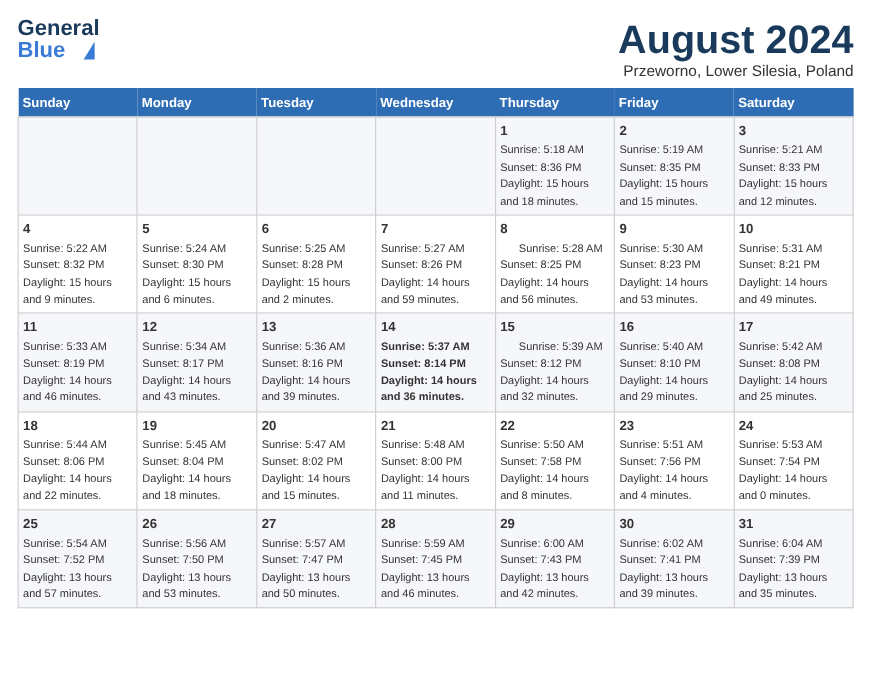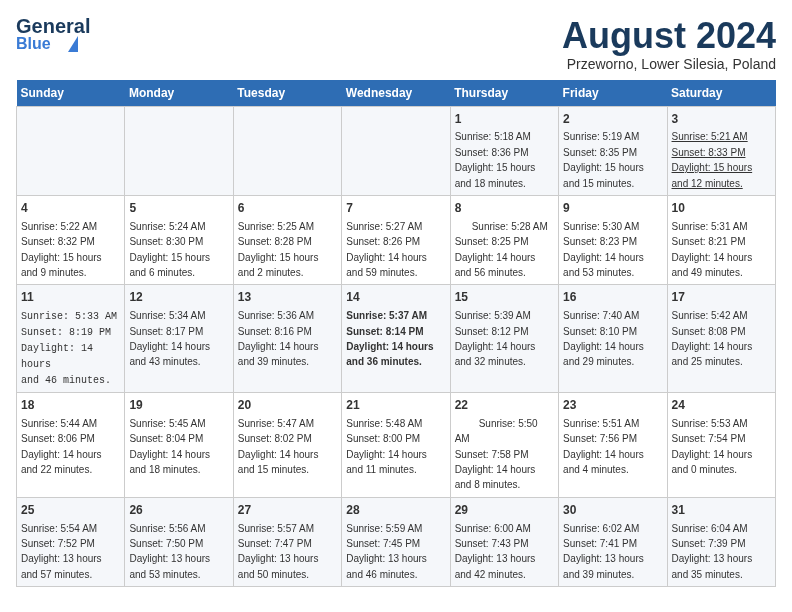--- a/index.html
+++ b/index.html
@@ -21,21 +21,21 @@
       flex-direction: column;
       align-items: flex-start;
     }
     .logo-general {
       font-size: 20px;
       font-weight: bold;
       color: #1a3a5c;
       line-height: 1;
     }
     .logo-blue {
-      font-size: 16px;
+      font-size: 20px;
       font-weight: bold;
       color: #3a7bd5;
       line-height: 1;
       display: flex;
       align-items: center;
       gap: 13px;
     }
     .logo-triangle {
       display: inline-block;
       width: 0;
@@ -135,21 +135,21 @@
         <td class="empty-cell"></td>
         <td class="empty-cell"></td>
         <td><span class="day-num">1</span><span class="day-info" style="white-space: pre-line;">Sunrise: 5:18 AM
 Sunset: 8:36 PM
 Daylight: 15 hours
 and 18 minutes.</span></td>
         <td><span class="day-num">2</span><span class="day-info" style="white-space: pre-line;">Sunrise: 5:19 AM
 Sunset: 8:35 PM
 Daylight: 15 hours
 and 15 minutes.</span></td>
-        <td><span class="day-num">3</span><span class="day-info" style="white-space: pre-line; text-decoration: underline;">Sunrise: 5:21 AM
+        <td><span class="day-num">3</span><span class="day-info" style="white-space: pre-line;">Sunrise: 5:21 AM
 Sunset: 8:33 PM
 Daylight: 15 hours
 and 12 minutes.</span></td>
       </tr>
       <tr>
         <td><span class="day-num">4</span><span class="day-info" style="white-space: pre-line;">Sunrise: 5:22 AM
 Sunset: 8:32 PM
 Daylight: 15 hours
 and 9 minutes.</span></td>
         <td><span class="day-num">5</span><span class="day-info" style="white-space: pre-line;">Sunrise: 5:24 AM
@@ -171,41 +171,41 @@
         <td><span class="day-num">9</span><span class="day-info" style="white-space: pre-line;">Sunrise: 5:30 AM
 Sunset: 8:23 PM
 Daylight: 14 hours
 and 53 minutes.</span></td>
         <td><span class="day-num">10</span><span class="day-info" style="white-space: pre-line;">Sunrise: 5:31 AM
 Sunset: 8:21 PM
 Daylight: 14 hours
 and 49 minutes.</span></td>
       </tr>
       <tr>
-        <td><span class="day-num">11</span><span class="day-info" style="white-space: pre-line; font-family: Liberation Mono, monospace;">Sunrise: 5:33 AM
+        <td><span class="day-num">11</span><span class="day-info" style="white-space: pre-line;">Sunrise: 5:33 AM
 Sunset: 8:19 PM
 Daylight: 14 hours
 and 46 minutes.</span></td>
         <td><span class="day-num">12</span><span class="day-info" style="white-space: pre-line;">Sunrise: 5:34 AM
 Sunset: 8:17 PM
 Daylight: 14 hours
 and 43 minutes.</span></td>
         <td><span class="day-num">13</span><span class="day-info" style="white-space: pre-line;">Sunrise: 5:36 AM
 Sunset: 8:16 PM
 Daylight: 14 hours
 and 39 minutes.</span></td>
         <td><span class="day-num">14</span><span class="day-info" style="white-space: pre-line; font-weight: bold;">Sunrise: 5:37 AM
 Sunset: 8:14 PM
 Daylight: 14 hours
 and 36 minutes.</span></td>
-        <td><span class="day-num">15</span><span class="day-info" style="white-space: pre-line;">Sunrise: 5:39 AM
+        <td><span class="day-num">15</span><span class="day-info" style="white-space: pre-line; margin-left: 17px;">Sunrise: 5:39 AM
 Sunset: 8:12 PM
 Daylight: 14 hours
 and 32 minutes.</span></td>
-        <td><span class="day-num">16</span><span class="day-info" style="white-space: pre-line;">Sunrise: 7:40 AM
+        <td><span class="day-num">16</span><span class="day-info" style="white-space: pre-line;">Sunrise: 5:40 AM
 Sunset: 8:10 PM
 Daylight: 14 hours
 and 29 minutes.</span></td>
         <td><span class="day-num">17</span><span class="day-info" style="white-space: pre-line;">Sunrise: 5:42 AM
 Sunset: 8:08 PM
 Daylight: 14 hours
 and 25 minutes.</span></td>
       </tr>
       <tr>
         <td><span class="day-num">18</span><span class="day-info" style="white-space: pre-line;">Sunrise: 5:44 AM
@@ -217,21 +217,21 @@
 Daylight: 14 hours
 and 18 minutes.</span></td>
         <td><span class="day-num">20</span><span class="day-info" style="white-space: pre-line;">Sunrise: 5:47 AM
 Sunset: 8:02 PM
 Daylight: 14 hours
 and 15 minutes.</span></td>
         <td><span class="day-num">21</span><span class="day-info" style="white-space: pre-line;">Sunrise: 5:48 AM
 Sunset: 8:00 PM
 Daylight: 14 hours
 and 11 minutes.</span></td>
-        <td><span class="day-num">22</span><span class="day-info" style="white-space: pre-line; margin-left: 24px;">Sunrise: 5:50 AM
+        <td><span class="day-num">22</span><span class="day-info" style="white-space: pre-line;">Sunrise: 5:50 AM
 Sunset: 7:58 PM
 Daylight: 14 hours
 and 8 minutes.</span></td>
         <td><span class="day-num">23</span><span class="day-info" style="white-space: pre-line;">Sunrise: 5:51 AM
 Sunset: 7:56 PM
 Daylight: 14 hours
 and 4 minutes.</span></td>
         <td><span class="day-num">24</span><span class="day-info" style="white-space: pre-line;">Sunrise: 5:53 AM
 Sunset: 7:54 PM
 Daylight: 14 hours

